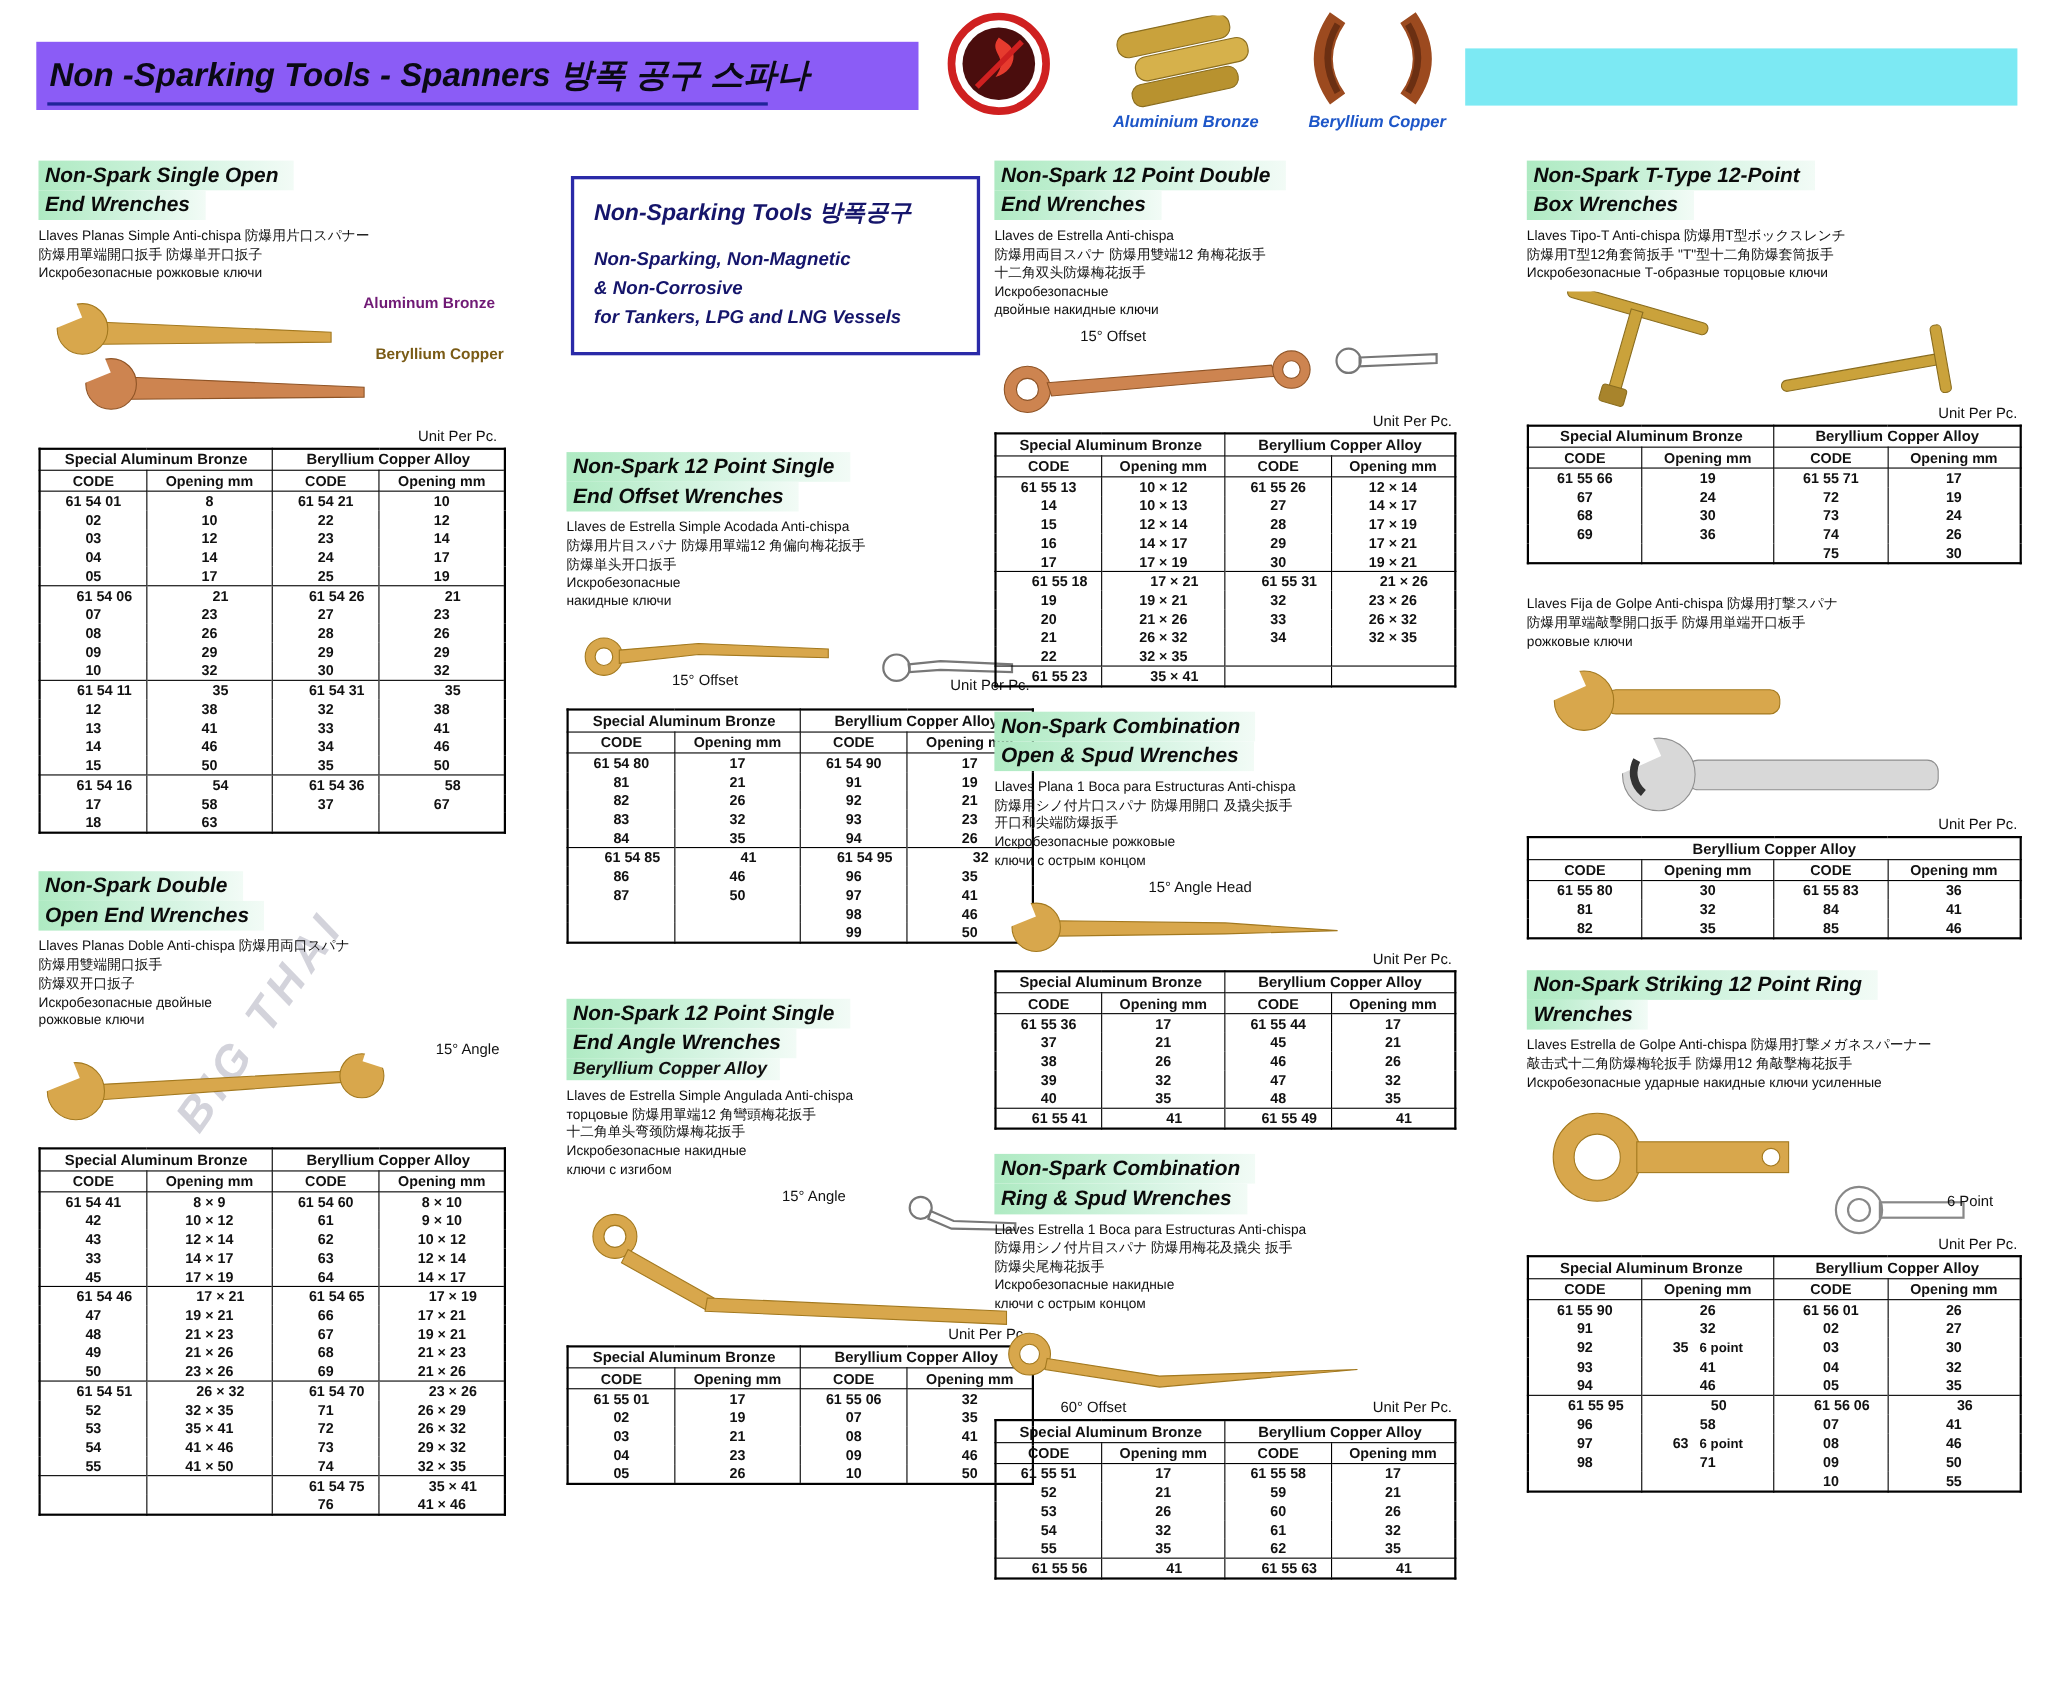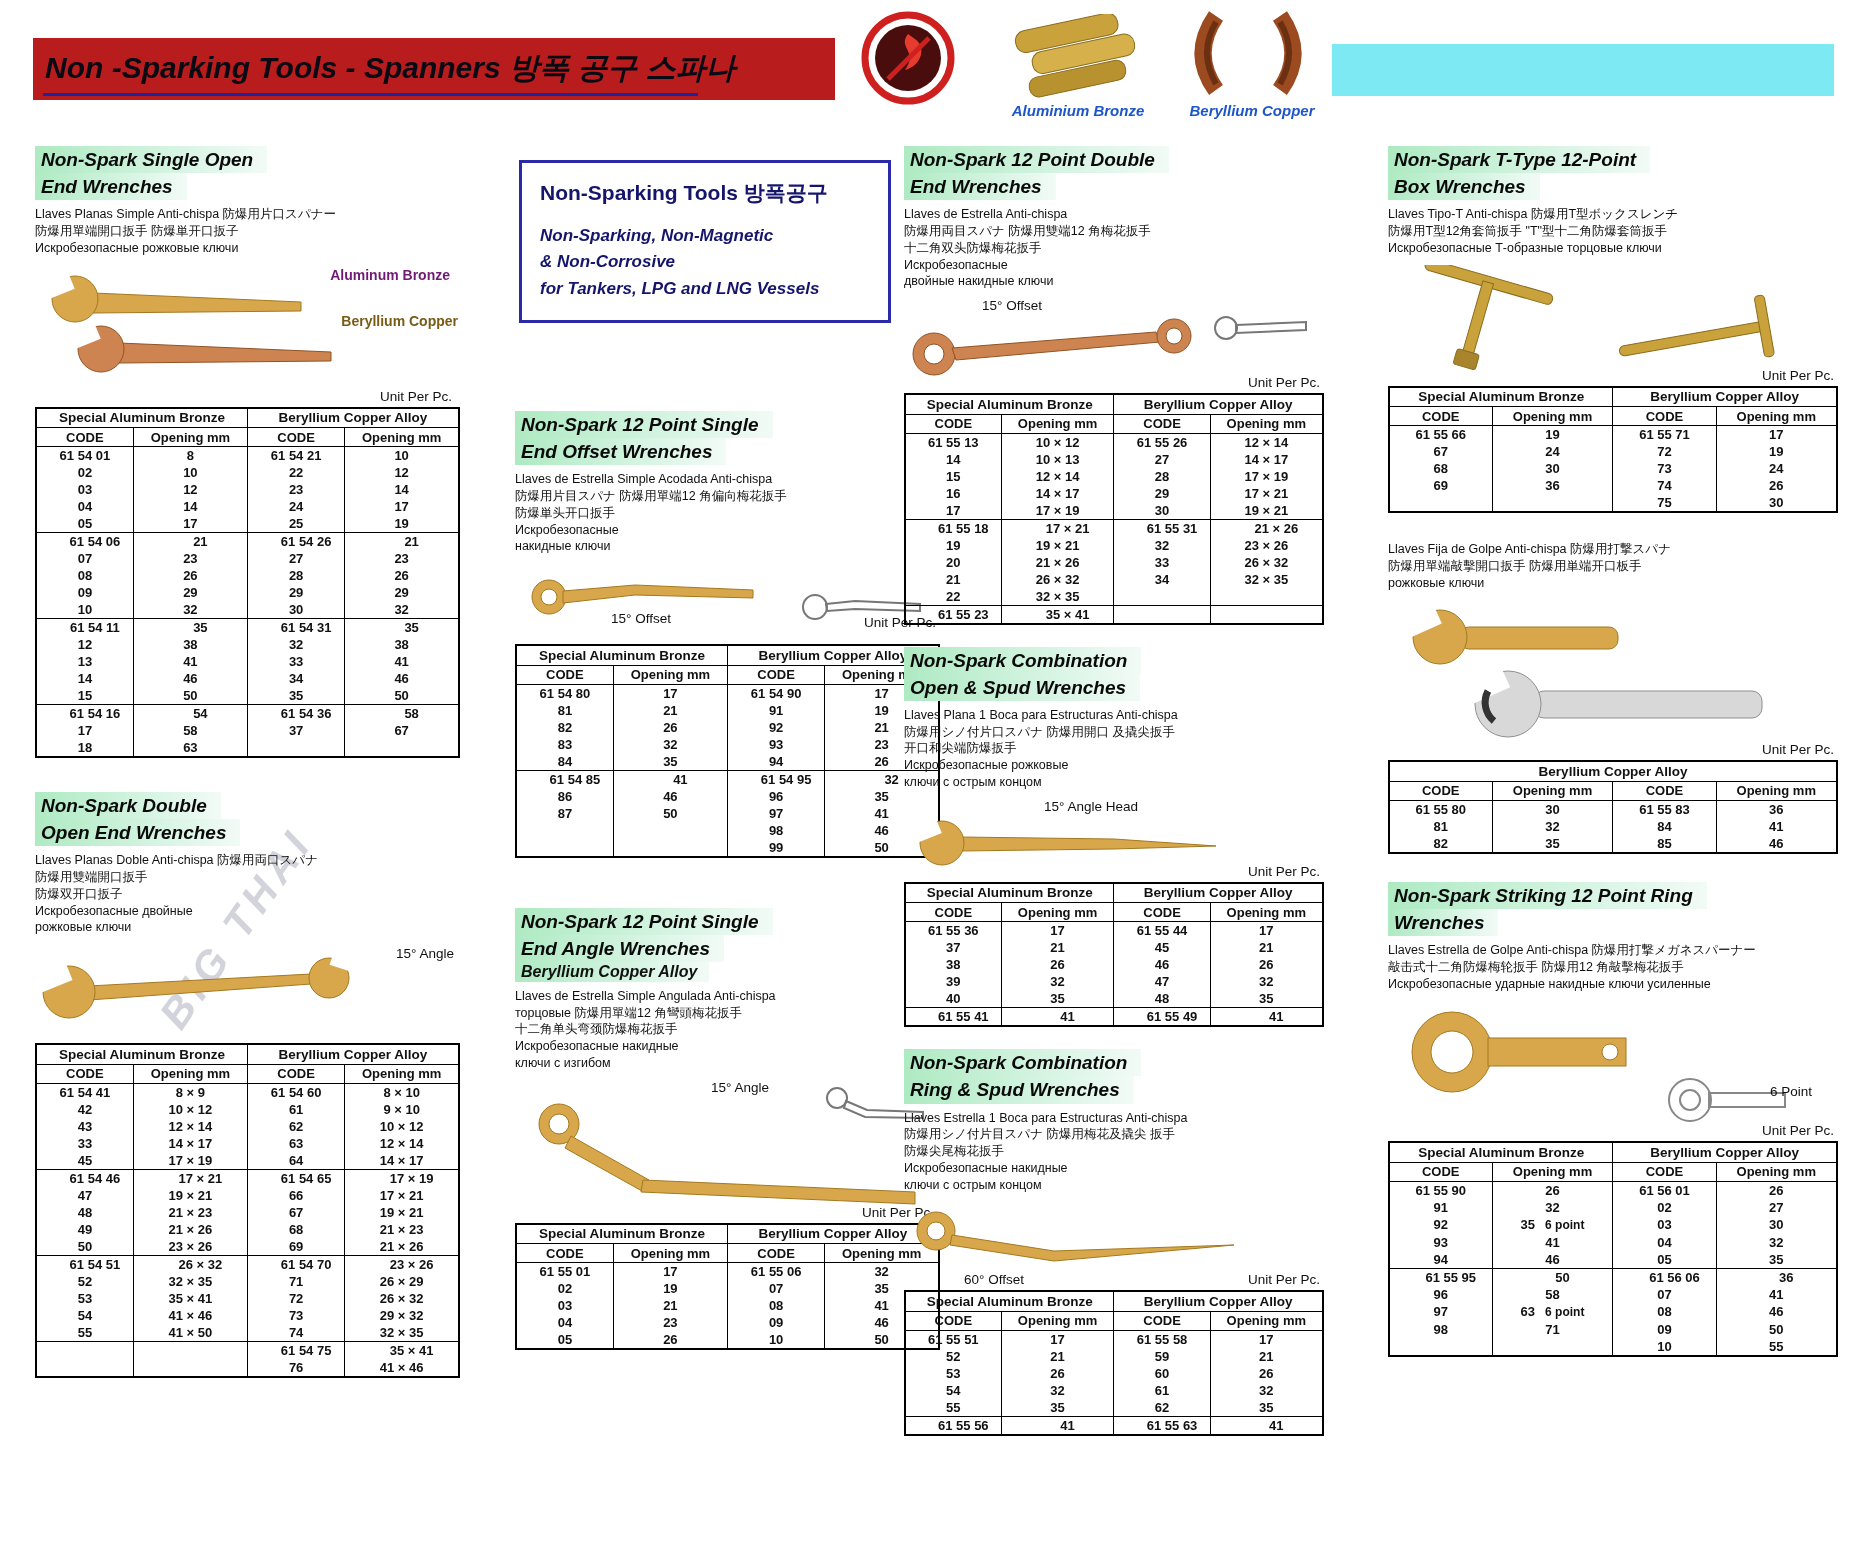--- a/index.html
+++ b/index.html
@@ -1,21 +1,21 @@
 <!DOCTYPE html>
 <html><head>
 <meta charset="utf-8">
 <style>
   * { box-sizing: border-box; margin: 0; padding: 0; }
   html, body { background: #ffffff; }
   body { font-family: "Liberation Sans", sans-serif; color: #111; }
   .page { position: relative; width: 1860px; height: 1548px; background: #fff; overflow: hidden; }
 
   
-  .bar-left { position: absolute; left: 33px; top: 38px; width: 802px; height: 62px; background: #b91c1c; }
+  .bar-left { position: absolute; left: 33px; top: 38px; width: 802px; height: 62px; background: #8b5cf6; }
   .main-title { position: absolute; left: 12px; top: 10px; font-size: 30px; font-weight: bold; font-style: italic; color: #0a0a14; white-space: nowrap; }
   .title-rule { position: absolute; left: 10px; bottom: 4px; width: 655px; height: 3px; background: #20249a; }
   .bar-right { position: absolute; left: 1332px; top: 44px; width: 502px; height: 52px; background: #7ce9f3; }
   .logo { position: absolute; left: 860px; top: 10px; }
   .brass-img { position: absolute; left: 1002px; top: 14px; }
   .copper-img { position: absolute; left: 1174px; top: 6px; }
   .mat-label { position: absolute; top: 102px; text-align: center; font-size: 15px; font-weight: bold; font-style: italic; color: #1d56c8; }
 
   .watermark { position: absolute; left: 150px; top: 1010px; transform: rotate(-55deg); transform-origin: left top;
     font-size: 42px; font-weight: bold; font-style: italic; letter-spacing: 6px; color: rgba(110,110,135,0.30); }
@@ -53,21 +53,21 @@
   .tbl th { border: 1px solid #000; font-weight: bold; text-align: center; }
   .tbl tr.h1 th { font-size: 13.5px; height: 20px; font-style: normal; }
   .tbl tr.h2 th { font-size: 13px; height: 19px; }
   .tbl td { border-left: 1px solid #000; border-right: 1px solid #000; border-top: none; border-bottom: none;
     font-size: 13px; font-weight: bold; text-align: center; height: 17px; line-height: 17px; overflow: hidden; white-space: nowrap; }
   .tbl tbody tr.gs td { border-top: 1.5px solid #000; padding-left: 20px; }
   .tbl .note { margin-left: 10px; font-size: 12px; font-weight: bold; }
 
   
   .info-box { border: 3px solid #2a2aa8; background: #fff; width: 372px; padding: 16px 18px 18px 18px; margin-top: 28px; margin-left: 4px; }
-  .info-title { font-size: 21px; font-weight: bold; color: #15156b; margin-bottom: 16px; }
+  .info-title { font-size: 21px; font-weight: bold; font-style: italic; color: #15156b; margin-bottom: 16px; }
   .info-lines .li { font-size: 17px; font-weight: bold; font-style: italic; color: #15156b; line-height: 1.55; }
 </style>
 </head>
 <body>
 
 <div class="page">
 
   <div class="bar-left">
     <div class="main-title">Non -Sparking Tools -  Spanners   방폭 공구  스파나</div>
     <div class="title-rule"></div>

